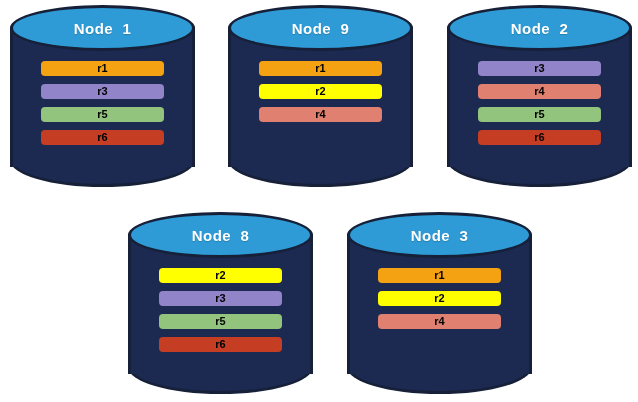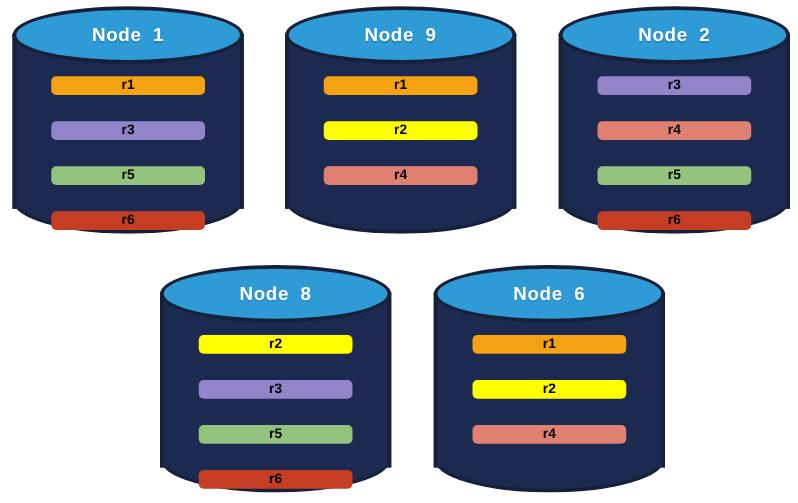--- a/index.html
+++ b/index.html
@@ -85,21 +85,21 @@
   
   .records {
     position: absolute;
     left: 0;
     top: 56px;
     width: 185px;
     z-index: 5;
     display: flex;
     flex-direction: column;
     align-items: center;
-    gap: 21px;
+    gap: 8px;
   }
   .record-bar {
     width: 123px;
     height: 15px;
     border-radius: 4px;
     display: flex;
     align-items: center;
     justify-content: center;
     font-size: 11px;
     font-weight: bold;
@@ -156,20 +156,20 @@
         <div class="record-bar" style="background: rgb(255, 255, 0);">r2</div>
         <div class="record-bar" style="background: rgb(145, 132, 200);">r3</div>
         <div class="record-bar" style="background: rgb(146, 196, 125);">r5</div>
         <div class="record-bar" style="background: rgb(197, 62, 36);">r6</div>
       </div>
     </div>
     <div class="node" style="left: 347px; top: 212px;">
       <div class="cyl-bottom"></div>
       <div class="cyl-body"></div>
       <div class="cyl-top"></div>
-      <div class="cyl-title">Node  6</div>
+      <div class="cyl-title">Node  3</div>
       <div class="records">
         <div class="record-bar" style="background: rgb(245, 162, 18);">r1</div>
         <div class="record-bar" style="background: rgb(255, 255, 0);">r2</div>
         <div class="record-bar" style="background: rgb(224, 128, 112);">r4</div>
       </div>
     </div>
   </div>
 
 </body></html>

